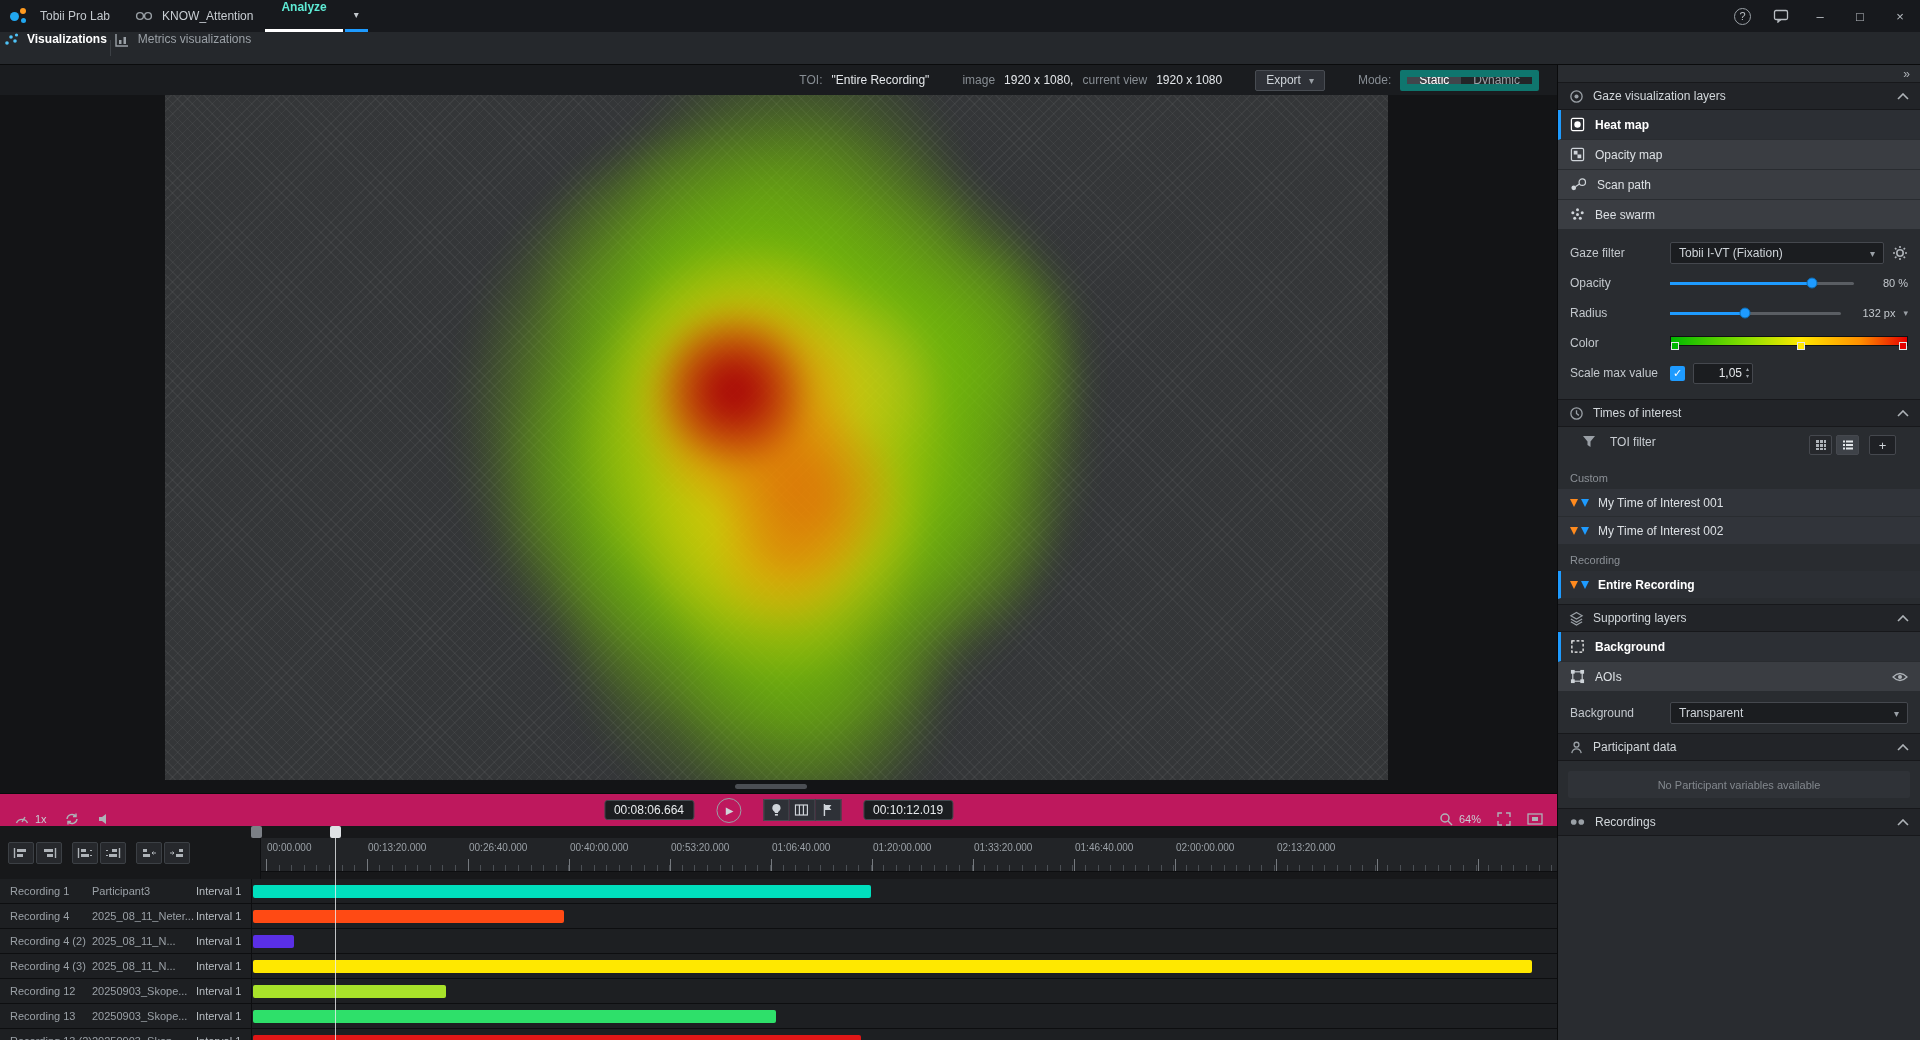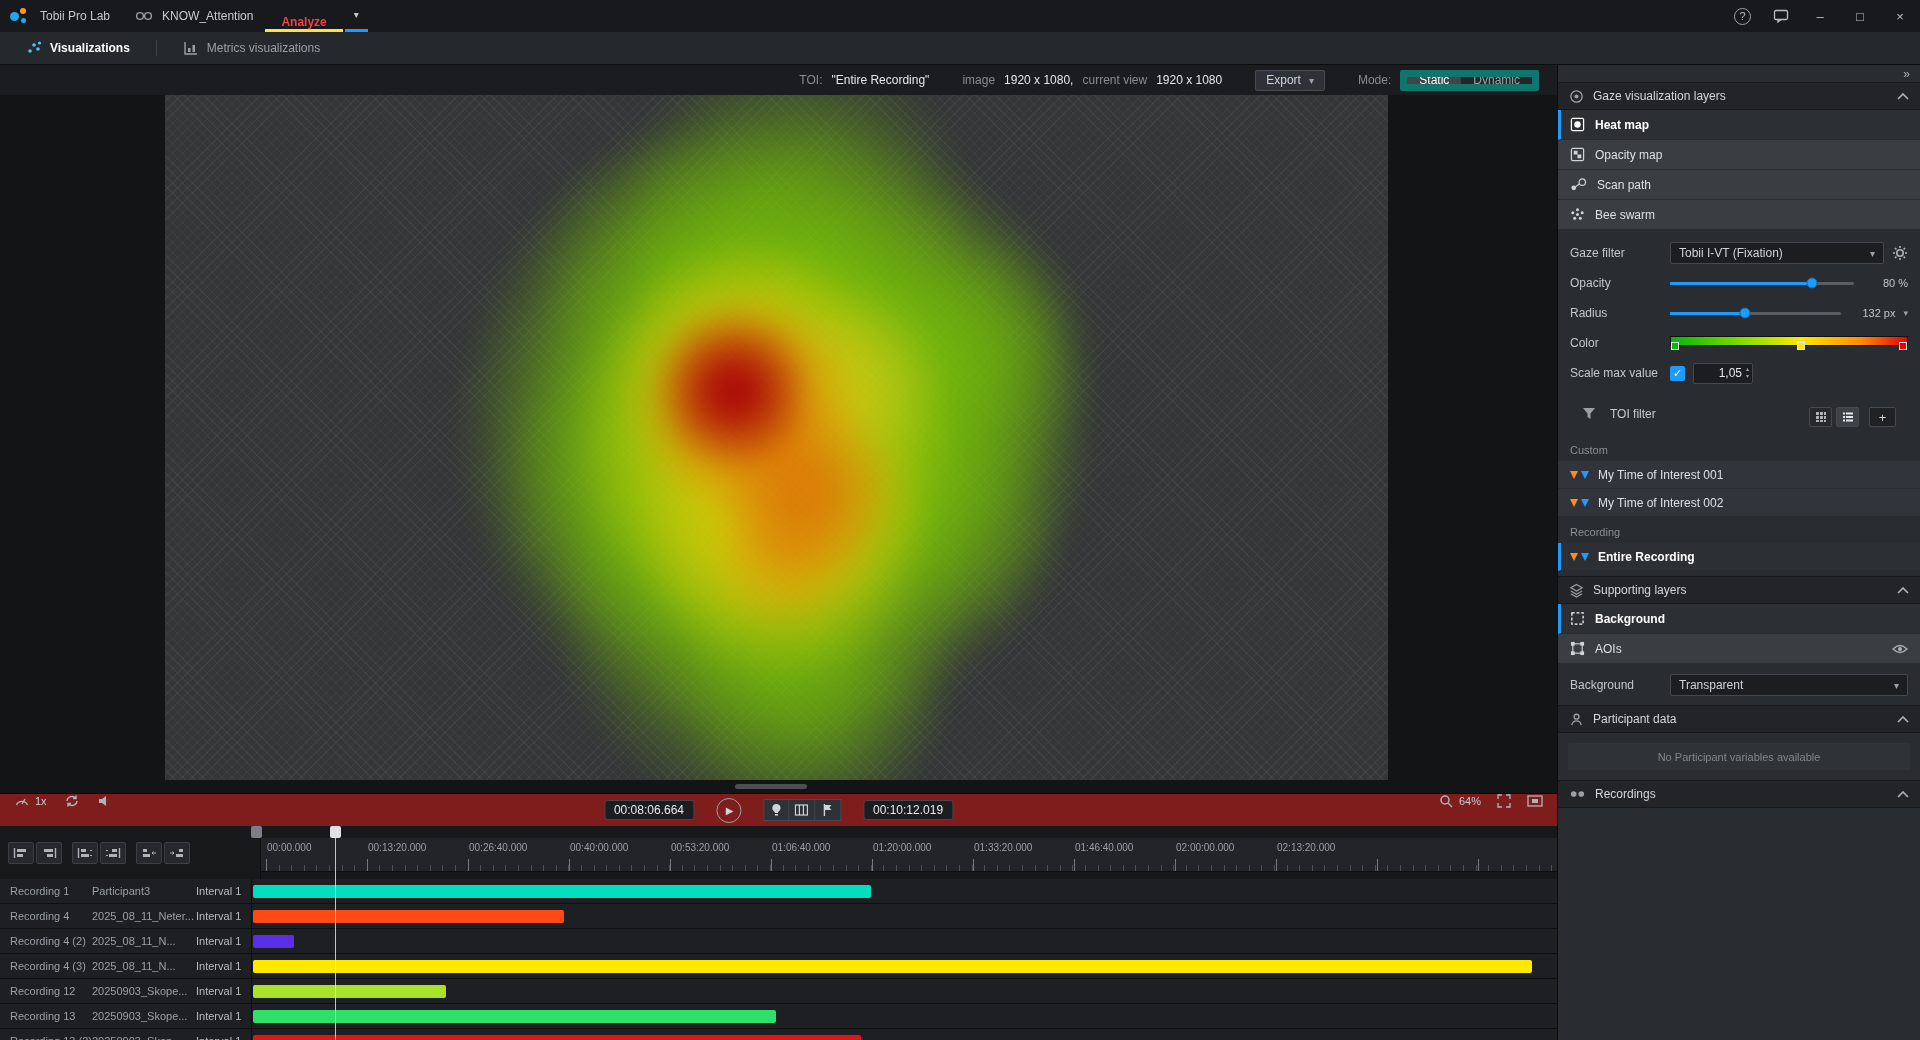--- a/index.html
+++ b/index.html
@@ -9,30 +9,30 @@
 
 
 .titlebar{position:absolute;top:0;left:0;right:0;height:32px;background:#17191d;display:flex;align-items:stretch;z-index:40}
 .tb-item{display:flex;align-items:center;gap:8px;padding:0 12px}
 .logo{position:relative;width:18px;height:18px;align-self:center;margin-left:10px}
 .logo i{position:absolute;border-radius:50%}
 .logo .d1{width:9px;height:9px;background:#21a7f0;left:0;top:5px}
 .logo .d2{width:6px;height:6px;background:#ff9a1f;right:2px;top:1px}
 .logo .d3{width:5px;height:5px;background:#21a7f0;right:2px;bottom:2px}
 .app-name{color:#c3c8cd}
-.tab-analyze{display:flex;align-items:flex-end;color:#ef4444;font-weight:bold;border-bottom:3px solid #fde047;padding:0 16px}
+.tab-analyze{display:flex;align-items:flex-start;color:#5eead4;font-weight:bold;border-bottom:3px solid #ffffff;padding:0 16px}
 .tab-caret{display:flex;align-items:center;border-bottom:3px solid #1e9bff;padding:0 9px;margin-left:2px;color:#c3c8cd;font-size:10px}
 .tb-right{margin-left:auto;display:flex;align-items:stretch}
 .tb-icon{display:flex;align-items:center;padding:0 11px}
 .help-btn{width:17px;height:17px;border:1px solid #9aa0a6;border-radius:50%;color:#b9bec3;font-size:11px;display:flex;align-items:center;justify-content:center}
 .win-btn{width:40px;display:flex;align-items:center;justify-content:center;color:#b9bec3;font-size:13px}
 
 
 .subtabs{position:absolute;top:32px;left:0;right:0;height:33px;background:#25282c;border-bottom:1px solid #0a0b0c;display:flex;align-items:center;z-index:35}
-.subtab{display:flex;align-items:center;gap:8px;padding:0 26px;height:100%;color:#9aa0a6}
+.subtab{display:flex;gap:8px;padding:0 3px;height:100%;color:#9aa0a6}
 .subtab.active{color:#fff;font-weight:bold}
 .subtab-sep{width:1px;height:16px;background:#3c4045}
 
 
 .canvas-toolbar{position:absolute;top:65px;left:0;width:1557px;height:30px;background:#1a1c1f;display:flex;align-items:center;justify-content:flex-end;gap:9px;padding-right:18px;z-index:5}
 .ct-label{color:#878d93}
 .ct-value{color:#e4e7ea}
 .gap-l{margin-left:24px}
 .export-btn{display:flex;align-items:center;gap:8px;background:#2e3137;border:1px solid #484c52;border-radius:2px;height:21px;padding:0 10px;color:#cfd4d9}
 .export-btn .caret{font-size:10px;color:#9aa0a6}
@@ -62,21 +62,21 @@
  radial-gradient(circle at 618px 535px, rgba(125,210,0,.65) 0 60px, rgba(120,205,0,0) 210px),
  radial-gradient(circle at 665px 620px, rgba(120,205,0,.5) 0 30px, rgba(120,205,0,0) 140px),
  radial-gradient(circle at 525px 415px, rgba(120,205,0,.55) 0 40px, rgba(120,205,0,0) 175px),
  radial-gradient(circle at 790px 450px, rgba(120,205,0,.45) 0 30px, rgba(120,205,0,0) 130px),
  radial-gradient(circle at 835px 270px, rgba(120,205,0,.35) 0 25px, rgba(120,205,0,0) 110px),
  radial-gradient(ellipse 430px 360px at 645px 355px, rgba(110,195,0,.35) 0 40%, rgba(110,195,0,0) 70%)}
 .h-scrollbar{position:absolute;left:0;right:0;bottom:0;height:13px;background:#131416}
 .h-thumb{position:absolute;left:735px;top:4px;width:72px;height:5px;border-radius:3px;background:#4b4e53}
 
 
-.playback{position:absolute;top:793px;left:0;width:1557px;height:33px;background:#7f1d1d;border-top:1px solid #0a0b0c;display:flex;align-items:flex-start;z-index:10}
+.playback{position:absolute;top:793px;left:0;width:1557px;height:33px;background:#be185d;border-top:1px solid #0a0b0c;display:flex;align-items:flex-end;z-index:10}
 .pb-left{display:flex;align-items:center;gap:17px;padding-left:14px}
 .speed{display:flex;align-items:center;gap:5px;color:#c8cdd2;font-size:11px}
 .pb-center{position:absolute;left:50%;transform:translateX(-50%);display:flex;align-items:center;gap:22px;height:100%}
 .time-box{background:#1b1d20;border:1px solid #45484e;border-radius:3px;padding:2px 9px;color:#e8eaec}
 .play-btn{width:25px;height:25px;border:1.5px solid #9aa0a6;border-radius:50%;display:flex;align-items:center;justify-content:center;color:#cfd4d9;font-size:10px;padding-left:2px}
 .marker-group{display:flex}
 .marker-btn{width:26px;height:22px;background:#2e3137;border:1px solid #484c52;display:flex;align-items:center;justify-content:center}
 .marker-btn + .marker-btn{border-left:none}
 .pb-right{margin-left:auto;display:flex;align-items:center;gap:16px;padding-right:14px}
 .zoom{display:flex;align-items:center;gap:6px;color:#c8cdd2;font-size:11px}
@@ -550,20 +550,30 @@
               <span>▴</span>
               <span>▾</span>
             </div>
           </div>
         </div>
       </div>
     </div>
   </section>
 
   <section class="sec">
+    <header class="sec-h">
+      <svg width="15" height="15" viewBox="0 0 16 16">
+          <circle cx="8" cy="8" r="6" stroke="#9aa0a6" fill="none" stroke-width="1.4"></circle>
+          <path d="M8 4.5V8l2.5 2" stroke="#9aa0a6" fill="none" stroke-width="1.4"></path>
+        </svg>
+      <span>Times of interest</span>
+      <svg class="chev" width="12" height="7" viewBox="0 0 12 7">
+          <path d="M1 6l5-5 5 5" stroke="#aeb3b8" stroke-width="1.6" fill="none"></path>
+        </svg>
+    </header>
     <div class="toi-filter">
       <svg width="14" height="13" viewBox="0 0 14 13">
           <path d="M1 1h12L8.5 6.5V12l-3-2V6.5z" fill="#9aa0a6"></path>
         </svg>
       <span class="tf-label">TOI filter</span>
       <div class="tf-actions">
         <div class="sq-btn">
           <svg width="12" height="12" viewBox="0 0 12 12">
               <rect x="1" y="1" width="3" height="3" fill="#aeb3b8"></rect>
               <rect x="5" y="1" width="3" height="3" fill="#aeb3b8"></rect>

